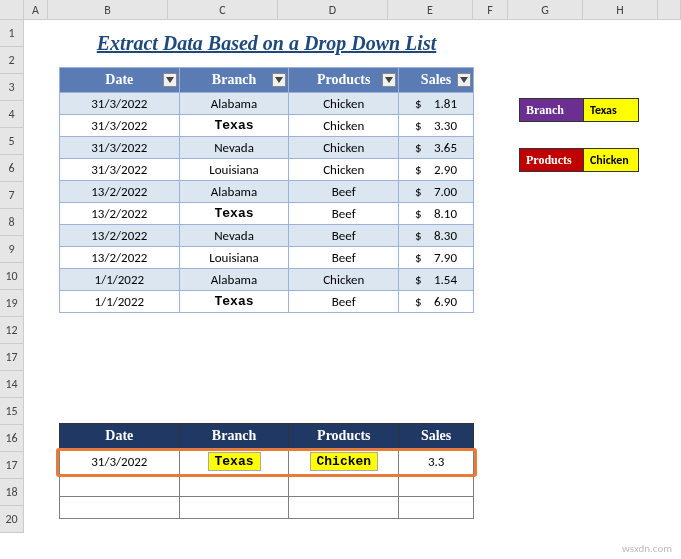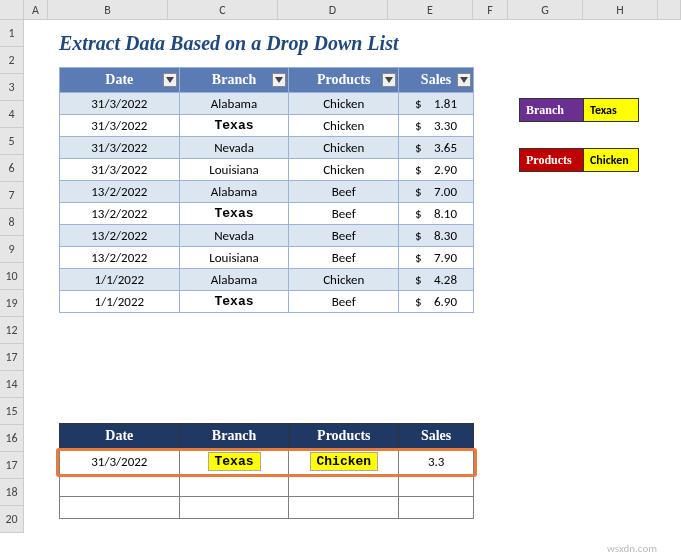--- a/index.html
+++ b/index.html
@@ -56,20 +56,22 @@
       top: 20px;
       right: 0;
       bottom: 0;
     }
     .title {
       font-family: Georgia, serif;
       font-size: 20px;
       color: #1f497d;
       font-weight: bold;
       font-style: italic;
+      text-align: center;
+      text-decoration: underline;
       padding: 12px 0;
       margin-left: 35px;
       width: 415px;
     }
     .main-table {
       border-collapse: collapse;
       margin-left: 35px;
       width: 415px;
     }
     .main-table th {
@@ -163,21 +165,21 @@
       left: 32px;
       width: 421px;
       height: 29px;
       border: 3px solid #e87a3c;
       border-radius: 3px;
       pointer-events: none;
     }
     .watermark {
       position: absolute;
       bottom: 4px;
-      right: 24px;
+      right: 9px;
       font-size: 11px;
       color: #bbb;
     }
     .col-A { width: 24px; }
     .col-B { width: 120px; }
     .col-C { width: 110px; }
     .col-D { width: 110px; }
     .col-E { width: 85px; }
     .col-F { width: 35px; }
     .col-G { width: 75px; }
@@ -354,21 +356,21 @@
               </div>
             </td>
           </tr>
           <tr class="odd">
             <td>1/1/2022</td>
             <td>Alabama</td>
             <td>Chicken</td>
             <td>
               <div class="sales-cell">
                 <span>$</span>
-                <span>4.28</span>
+                <span>1.54</span>
               </div>
             </td>
           </tr>
           <tr class="even">
             <td>1/1/2022</td>
             <td class="bold">Texas</td>
             <td>Beef</td>
             <td>
               <div class="sales-cell">
                 <span>$</span>

